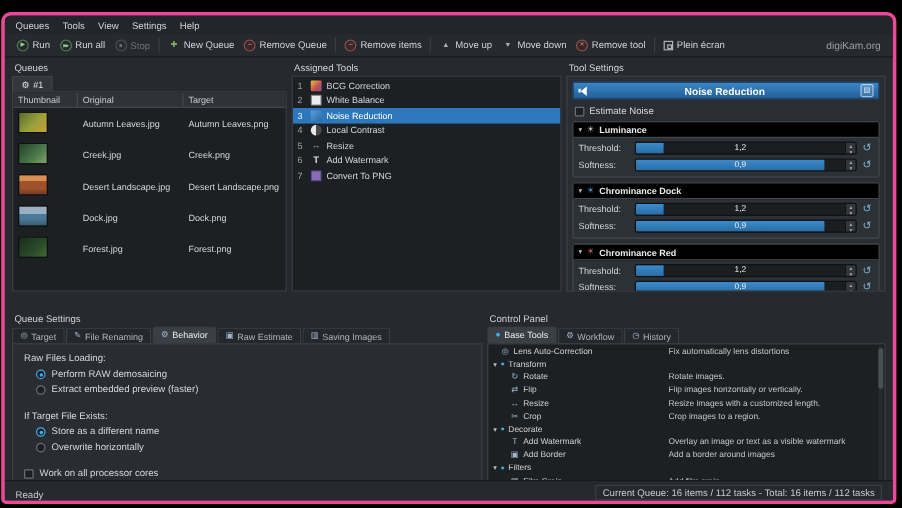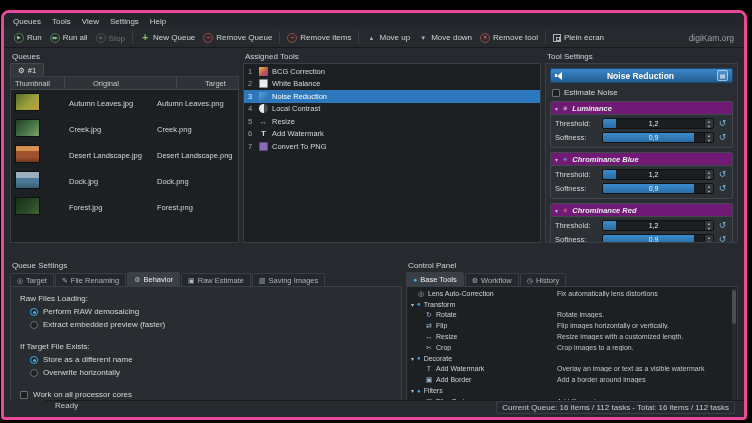--- a/index.html
+++ b/index.html
@@ -39,34 +39,34 @@
   .bottom-row { display:flex; gap:4px; height:149px;margin-top:13px; }
   .panel { display:flex; flex-direction:column; min-width:0; }
   .panel-title { font-size:8px; color:#cfd3d7; padding:1px 2px 2px; }
   
   .p-queues { width:229px; }
   .qtabbar { display:flex; height:13px; }
   .qtab { display:flex; align-items:center; gap:3px; padding:0 7px; font-size:7.5px;
     background:#33373c; border:1px solid #45494f; border-bottom:none; border-radius:2px 2px 0 0; color:#dfe2e5; }
   .qtable { flex:1; background:#1d2023; border:1px solid #3a3f45; overflow:hidden; display:flex; flex-direction:column; }
   .qhead { display:grid; grid-template-columns:54px 88px 1fr; background:#2f3338; border-bottom:1px solid #42474d;
-    font-size:7.5px; color:#c7cacd; height:13px; align-items:center;gap:24px; }
+    font-size:7.5px; color:#c7cacd; height:13px; align-items:center; }
   .qhead > div { padding:0 4px; border-right:1px solid #42474d; height:100%; display:flex; align-items:center; }
   .qhead > div:last-child { border-right:none; }
   .qrow { display:grid; grid-template-columns:54px 88px 1fr; height:26px; align-items:center; font-size:7.5px; }
   .qrow > div { padding:0 4px; overflow:hidden; white-space:nowrap; }
   .thumb { width:25px; height:18px; border-radius:1px; border:1px solid #0e1012; }
   .thumb1 { background:linear-gradient(135deg,#5a6b2a,#9aa03a 55%,#c8a03a); }
   .thumb2 { background:linear-gradient(135deg,#24402a,#4a7a4a 60%,#8aa06a); }
   .thumb3 { background:linear-gradient(180deg,#d89050 0 32%,#a0522d 32% 70%,#703820); }
   .thumb4 { background:linear-gradient(180deg,#9ab0c0 0 40%,#4a7a9a 40% 62%,#3a5a6a); }
   .thumb5 { background:linear-gradient(135deg,#3a6a2a,#6a9a4a 50%,#a0c060); }
   .thumb6 { background:linear-gradient(135deg,#1a2e1a,#2a4a2a 60%,#426a32); }
   
-  .p-assigned { width:298px; }
+  .p-assigned { width:225px; }
   .alist { flex:1; background:#1d2023; border:1px solid #3a3f45; overflow:hidden; padding-top:1px; }
   .arow { display:flex; align-items:center; gap:4px; height:12.5px; padding:0 4px; font-size:7.5px; color:#d4d7da; }
   .arow.selected { background:#2d78bd; color:#fff; }
   .anum { width:7px; color:#9da1a6; }
   .arow.selected .anum { color:#e8f2fb; }
   .aicon { width:9px; height:9px; display:inline-flex; align-items:center; justify-content:center;
     font-size:7px; line-height:1; border-radius:1px; flex:none; }
   .ic-bcg { background:linear-gradient(135deg,#f0c040,#c05050 60%,#8050a0); }
   .ic-wb { background:#ececec; border:1px solid #8a8e93; }
   .ic-nr { background:linear-gradient(135deg,#5aa0e0,#2a6aa0); }
@@ -84,21 +84,21 @@
   .spk { width:9px; height:8px; position:relative; flex:none; }
   .spk::before { content:""; position:absolute; left:0; top:2.5px; width:2px; height:3px; background:#fff; }
   .spk::after { content:""; position:absolute; left:2px; top:0; border-right:5px solid #fff;
     border-top:4px solid transparent; border-bottom:4px solid transparent; }
   .ts-menu-btn { width:11px; height:11px; border:1px solid rgba(255,255,255,.55); border-radius:2px;
     display:flex; align-items:center; justify-content:center; font-size:6px; color:#fff; background:rgba(255,255,255,.12); flex:none; }
   .estimate-row { display:flex; align-items:center; gap:4px; margin:5px 2px 3px; font-size:8px; }
   .checkbox { width:8px; height:8px; border:1px solid #6a6f75; border-radius:1px; background:#1d2023; flex:none; }
   .group { border:1px solid #43484e; border-radius:2px; background:#2c3136; margin-top:4px; }
   .group-header { display:flex; align-items:center; gap:4px; padding:1px 4px; height:13px;
-    background:#701a75; border-bottom:1px solid #43484e; font-size:7.5px; font-weight:bold; color:#e8eaec;font-style:italic; }
+    background:#000000; border-bottom:1px solid #43484e; font-size:7.5px; font-weight:bold; color:#e8eaec; }
   .g-arrow { font-size:6px; color:#b8bcc0; }
   .g-icon { font-size:7px; line-height:1; }
   .g-icon.lum { color:#d0d4d8; }
   .g-icon.cblue { color:#5aa0e0; }
   .g-icon.cred { color:#e06a6a; }
   .group-body { padding:3px 4px 4px; display:flex; flex-direction:column; gap:3px; }
   .srow { display:flex; align-items:center; gap:3px; font-size:7.5px; }
   .srow-label { width:44px; flex:none; }
   .sliderspin { flex:1; display:flex; height:11px; border:1px solid #0f1113; border-radius:2px; overflow:hidden; background:#1b1e21; }
   .bar { flex:1; position:relative; }
@@ -134,22 +134,22 @@
   .tdesc { overflow:hidden; white-space:nowrap; color:#c3c7cb; }
   .ind-cat { padding-left:4px; }
   .ind-lens { padding-left:10px; }
   .ind-tool { padding-left:18px; }
   .cat-arrow { font-size:6px; color:#b8bcc0; }
   .cat-dot { color:#3daee9; font-size:6px; }
   .tool-ico { font-size:7px; line-height:1; color:#9fb8d0; width:8px; text-align:center; flex:none; }
   .vscroll { position:absolute; right:1px; top:1px; bottom:1px; width:4px; background:#26292d; border-radius:2px; }
   .vthumb { position:absolute; top:2px; width:4px; height:34px; background:#4a5056; border-radius:2px; }
   
-  .statusbar { height:17px; display:flex; align-items:flex-start; padding:0 9px; font-size:8px;
-    color:#c7cbd0; border-top:1px solid #17191c; background:#26292d;margin-left:42px; }
+  .statusbar { height:17px; display:flex; align-items:flex-end; padding:0 9px; font-size:8px;
+    color:#c7cbd0; border-top:1px solid #17191c; background:#26292d; }
   .status-right { border:1px solid #3a3f45; padding:1px 5px; border-radius:1px; }
 </style>
 </head>
 <body>
 
 <div class="screen">
 <div class="window">
 
   <div class="menubar">
     <span class="menu-item">Queues</span>
@@ -342,21 +342,21 @@
                 </div>
                 <span class="reset">↺</span>
               </div>
             </div>
           </div>
 
           <div class="group">
             <div class="group-header">
               <span class="g-arrow">▾</span>
               <span class="g-icon cblue">☀</span>
-              <span>Chrominance Blue</span>
+              <span>Chrominance Dock</span>
             </div>
             <div class="group-body">
               <div class="srow">
                 <span class="srow-label">Threshold:</span>
                 <div class="sliderspin">
                   <div class="bar">
                         <div class="fill fill-low"></div>
                     <div class="bar-value">1,2</div>
                       </div>
                   <div class="spins">

